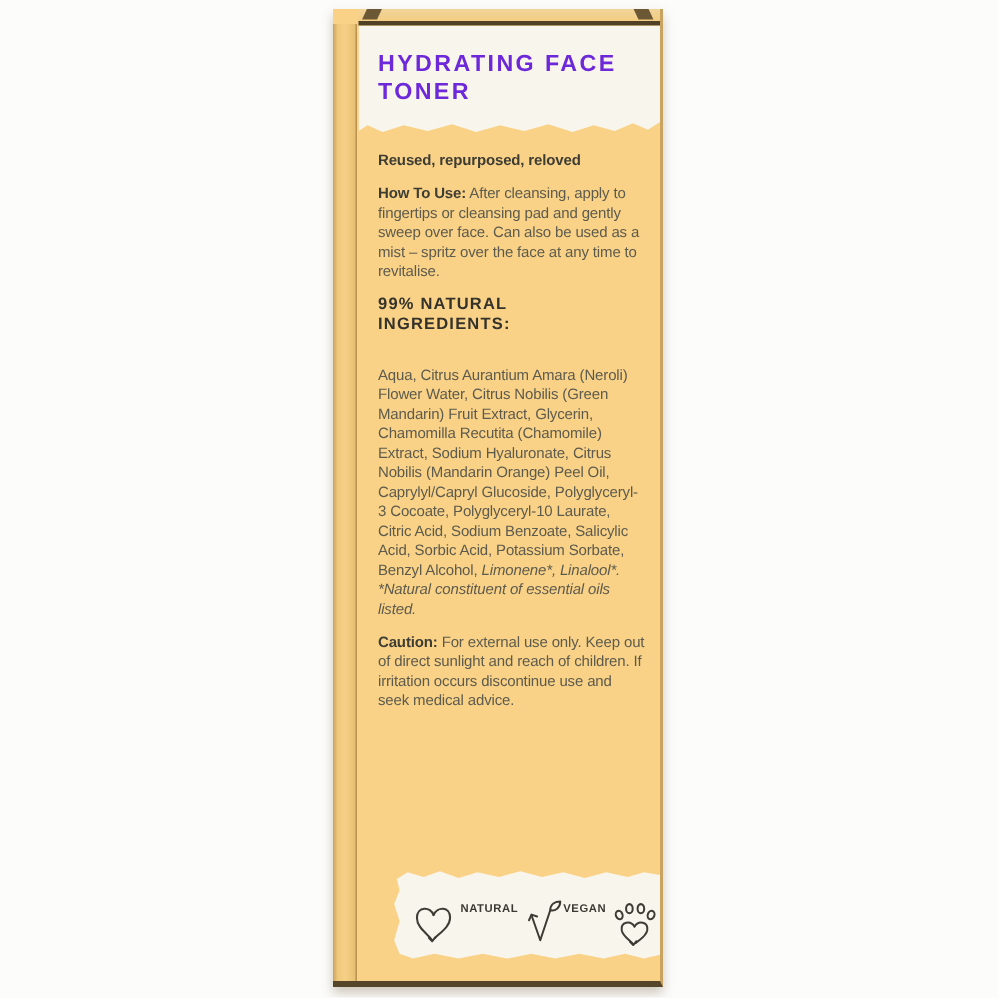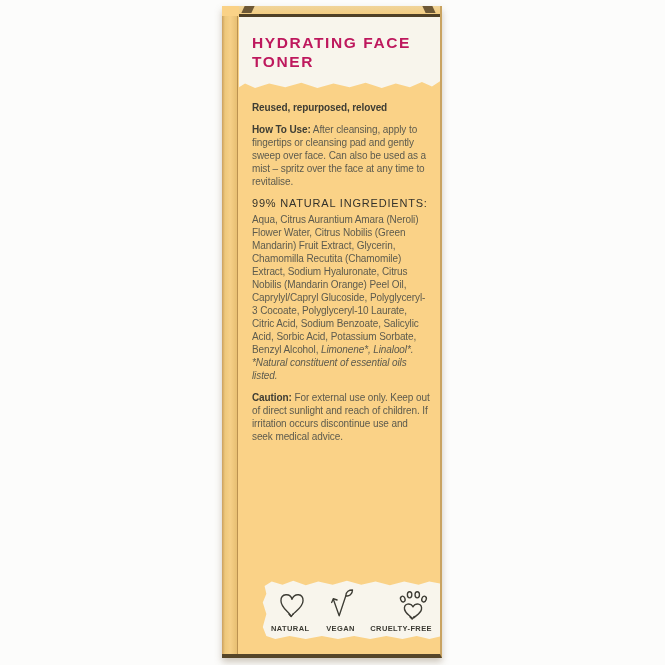--- a/index.html
+++ b/index.html
@@ -43,54 +43,54 @@
   .flap-corner.right { right: 6px; transform: skewX(25deg); }
 
   
   .label-top {
     background: #f8f5ec;
     padding: 17px 10px 20px 13px;
     clip-path: polygon(0 0, 100% 0, 100% 86%, 96% 93%, 91% 87%, 85% 94%, 78% 89%, 71% 95%, 63% 88%, 55% 94%, 47% 89%, 39% 95%, 31% 88%, 23% 94%, 15% 89%, 8% 95%, 3% 89%, 0 94%);
   }
   .label-top h1 {
     font-size: 15.5px; font-weight: 700; letter-spacing: 1.6px;
-    color: #be185d; line-height: 1.22; text-transform: uppercase;
+    color: #6d28d9; line-height: 1.22; text-transform: uppercase;
   }
   .label-top .subtitle {
     margin-top: 7px;
     font-size: 10.5px; line-height: 14px; letter-spacing: 0.2px;
     color: #8b897c; max-width: 172px;
   }
 
   
   .body-copy {
     padding: 9px 10px 0 13px;
     color: #5d5b4e;
     font-size: 10px; line-height: 13px; letter-spacing: -0.1px;
   }
   .body-copy p { margin-bottom: 9px; max-width: 181px; }
   .body-copy .b { font-weight: 700; color: #3e3d34; margin-top: 20px; }
   .body-copy .ing-head {
-    font-weight: 400; color: #33322b; font-size: 11px;
-    letter-spacing: 0.8px; margin-bottom: 3px;
+    font-weight: 700; color: #33322b; font-size: 11px;
+    letter-spacing: 0.8px; margin-bottom: 21px;
   }
   .body-copy .it { font-style: italic; }
 
   
   .band {
     position: absolute;
     left: 22px; right: 0; top: 571px; height: 64px;
     background: #f8f5ec;
     clip-path: polygon(2% 14%, 6% 7%, 12% 12%, 18% 6%, 25% 13%, 32% 7%, 40% 12%, 48% 6%, 56% 12%, 64% 7%, 72% 13%, 80% 7%, 88% 12%, 94% 7%, 100% 10%, 100% 93%, 94% 97%, 87% 92%, 79% 97%, 70% 92%, 61% 97%, 52% 92%, 43% 97%, 34% 92%, 25% 97%, 16% 92%, 8% 97%, 3% 92%, 1% 78%, 3% 58%, 1% 40%, 3% 26%);
     display: flex;
     align-items: flex-end;
     justify-content: space-between;
     padding: 6px 8px 8px 10px;
   }
-  .badge { display: flex; flex-direction: column; align-items: flex-end; }
+  .badge { display: flex; flex-direction: row; align-items: flex-start; }
   .badge svg { display: block; }
   .badge .cap {
     margin-top: 2px;
     font-size: 7.5px; font-weight: 700; letter-spacing: 0.4px;
     color: #3b3a32; white-space: nowrap;
   }
 </style>
 </head>
 <body>
 

